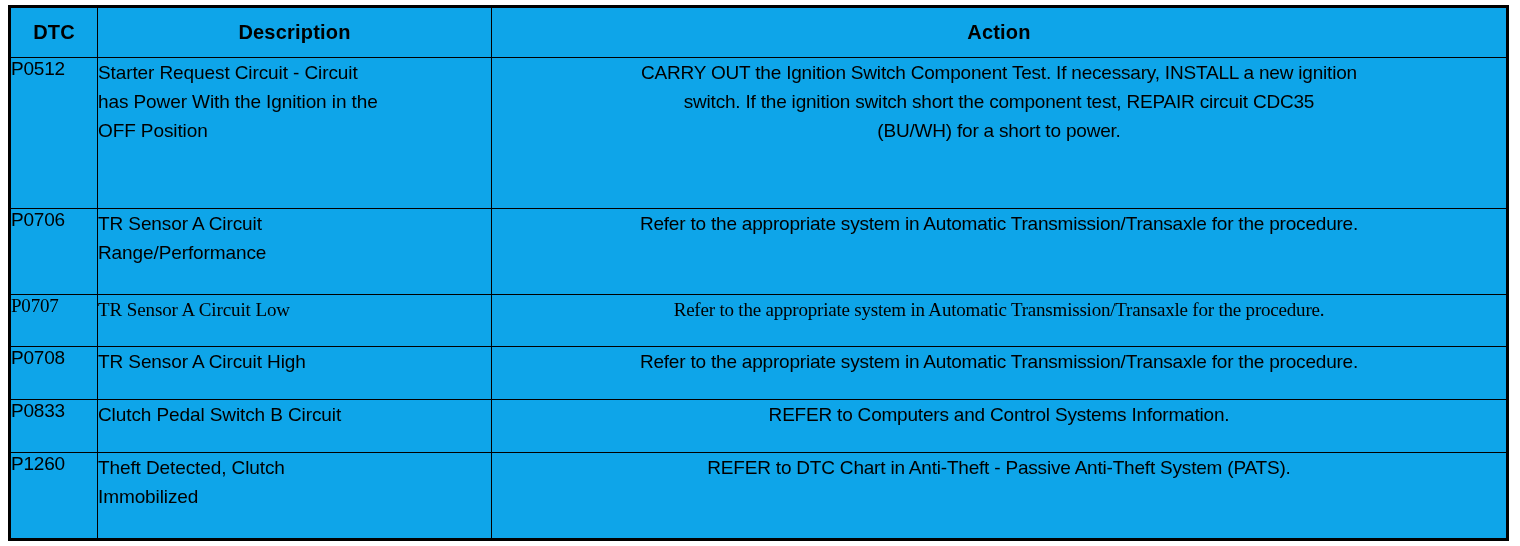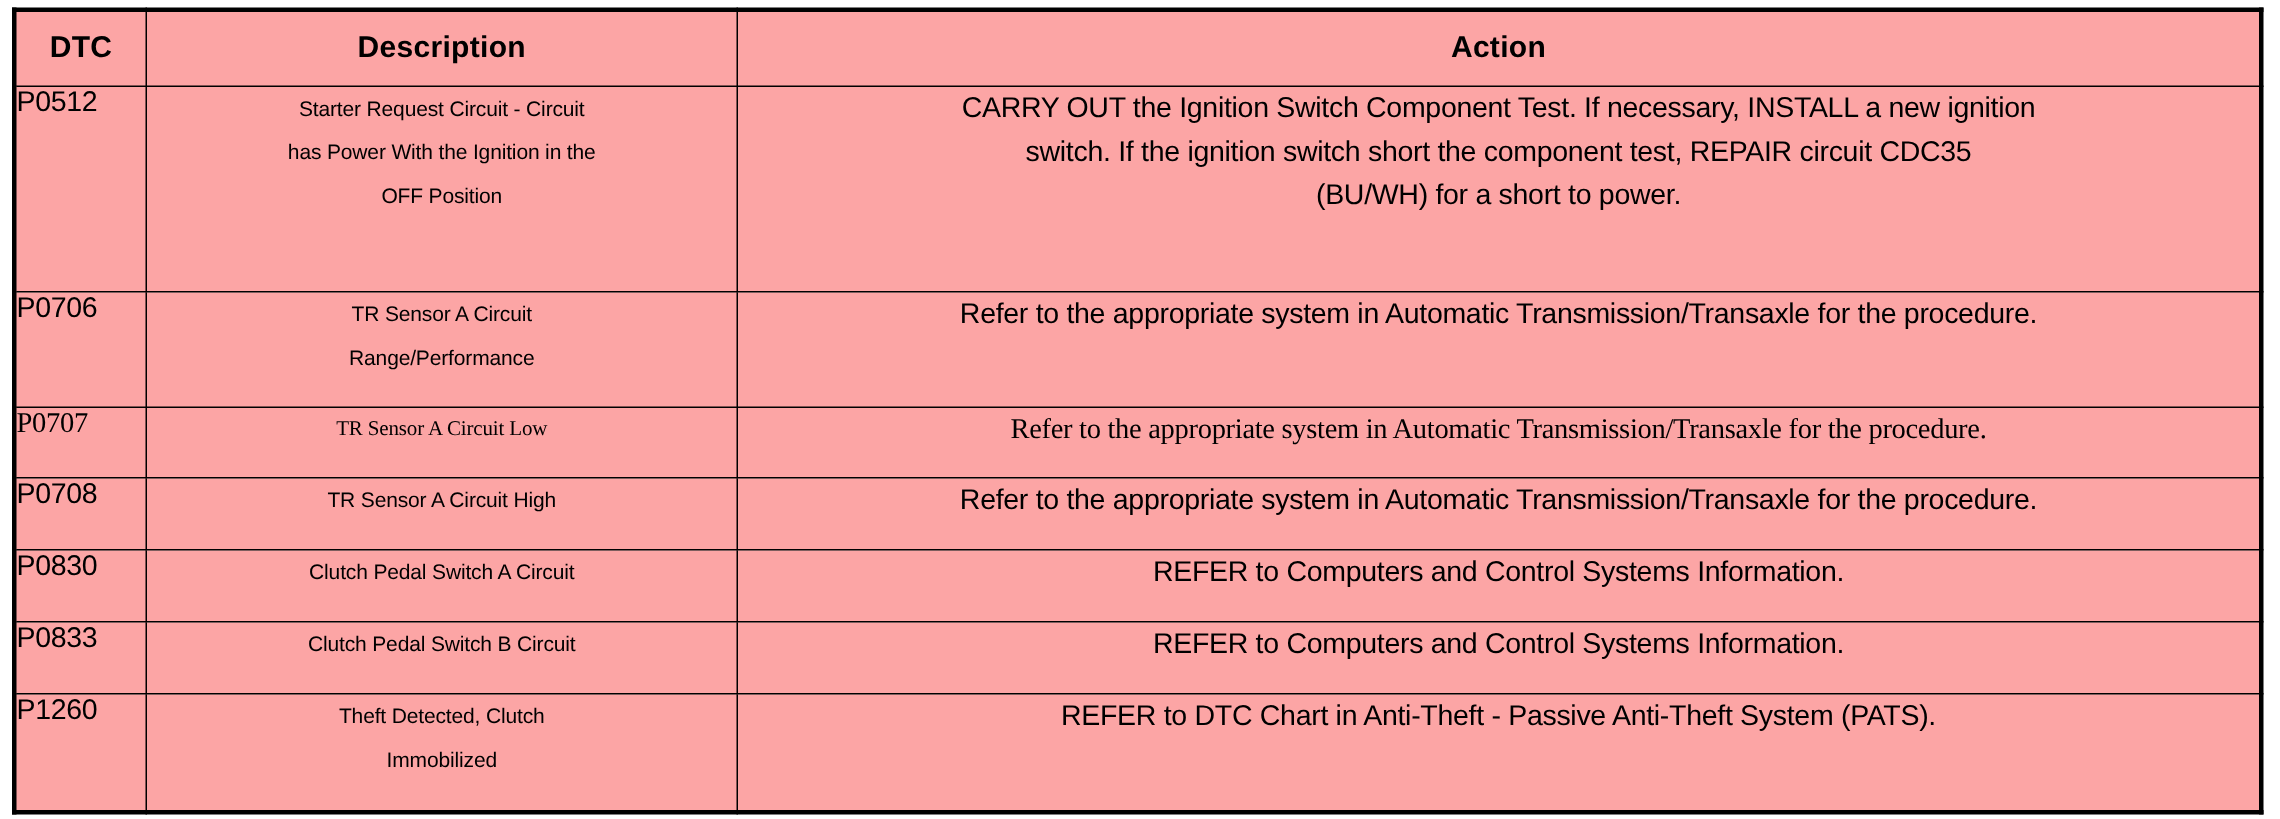--- a/index.html
+++ b/index.html
@@ -36,21 +36,21 @@
 
   table.dtc-table col.col-dtc        { width: 88px; }
   table.dtc-table col.col-desc       { width: 394px; }
   table.dtc-table col.col-action     { width: 1016px; }
 
   table.dtc-table th,
   table.dtc-table td {
     border: 1.6px solid #000000;
     vertical-align: top;
     padding: 0;
-    background: #fca5a5;
+    background: #0ea5e9;
   }
 
   
   tr.header-row th {
     height: 49px;
     text-align: center;
     vertical-align: middle;
     font-weight: bold;
     font-size: 20px;
     letter-spacing: 0.2px;
@@ -61,22 +61,22 @@
 
   
   td.cell-dtc {
     text-align: left;
     font-size: 19px;
     padding: 9px 0 0 10px;
     white-space: nowrap;
     letter-spacing: -0.2px;
   }
   td.cell-desc {
-    text-align: center;
-    font-size: 14px;
+    text-align: left;
+    font-size: 19px;
     padding: 9px 8px 0 9px;
     line-height: 29px;
     letter-spacing: -0.1px;
   }
   td.cell-action {
     text-align: center;
     font-size: 19px;
     padding: 9px 10px 0 9px;
     line-height: 29px;
     letter-spacing: -0.2px;
@@ -145,29 +145,20 @@
         </tr>
         <tr class="data-row" data-row="3">
           <td class="cell-dtc">P0708</td>
           <td class="cell-desc">
             <span class="line">TR Sensor A Circuit High</span>
           </td>
           <td class="cell-action">
             <span class="line">Refer to the appropriate system in Automatic Transmission/Transaxle for the procedure.</span>
           </td>
         </tr>
-        <tr class="data-row" data-row="4">
-          <td class="cell-dtc">P0830</td>
-          <td class="cell-desc">
-            <span class="line">Clutch Pedal Switch A Circuit</span>
-          </td>
-          <td class="cell-action">
-            <span class="line">REFER to Computers and Control Systems Information.</span>
-          </td>
-        </tr>
         <tr class="data-row" data-row="5">
           <td class="cell-dtc">P0833</td>
           <td class="cell-desc">
             <span class="line">Clutch Pedal Switch B Circuit</span>
           </td>
           <td class="cell-action">
             <span class="line">REFER to Computers and Control Systems Information.</span>
           </td>
         </tr>
         <tr class="data-row" data-row="6">

